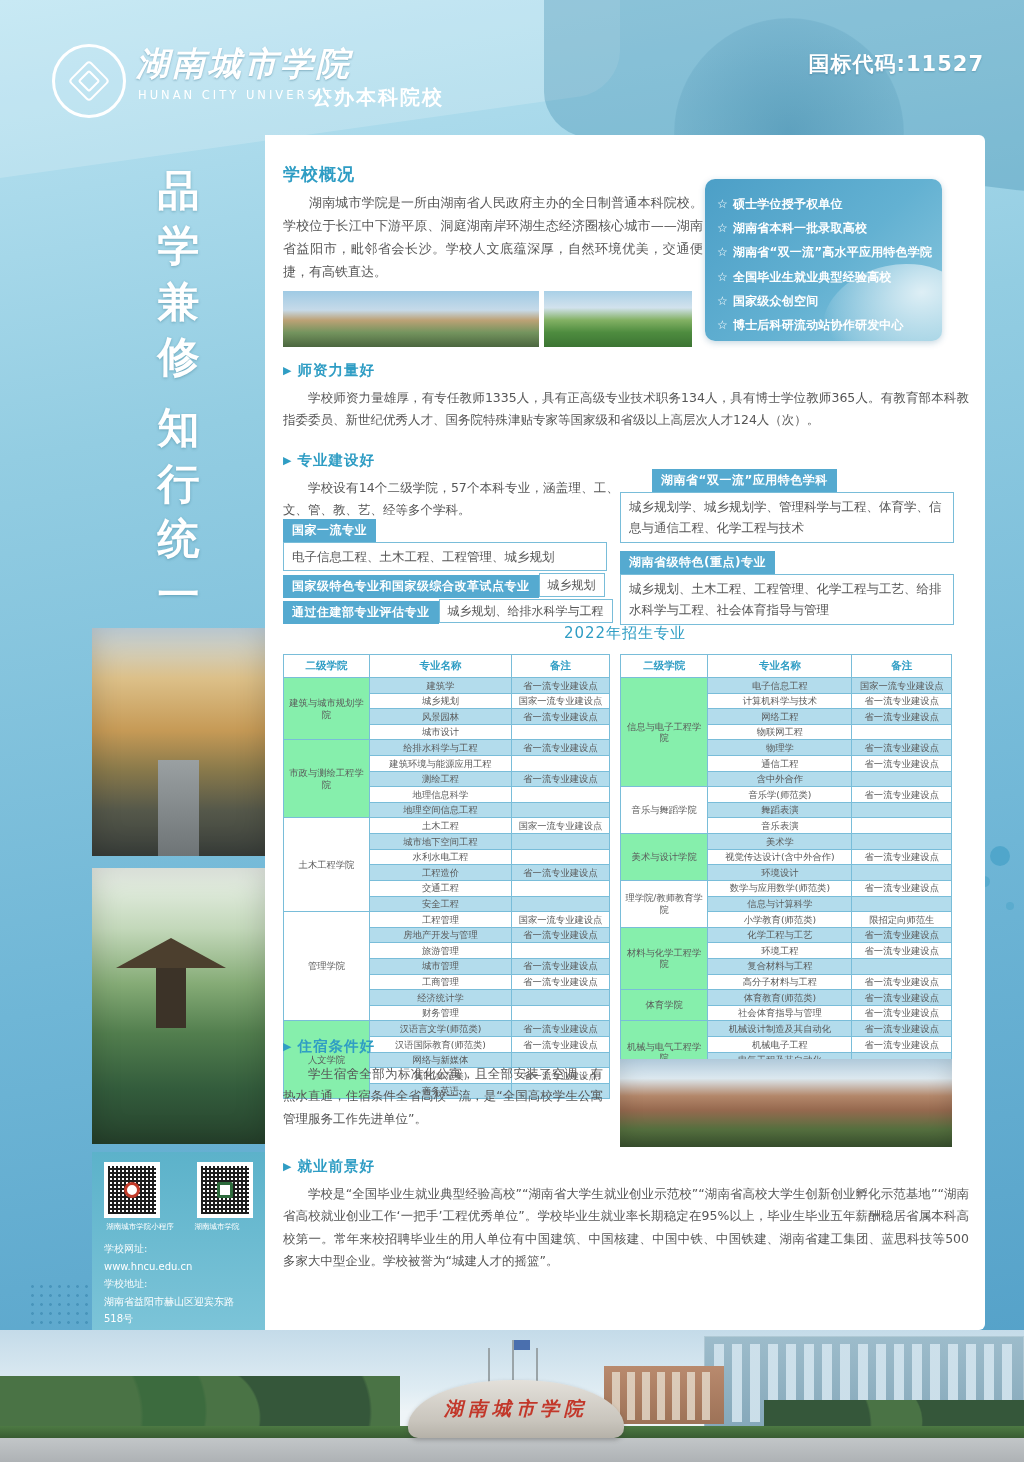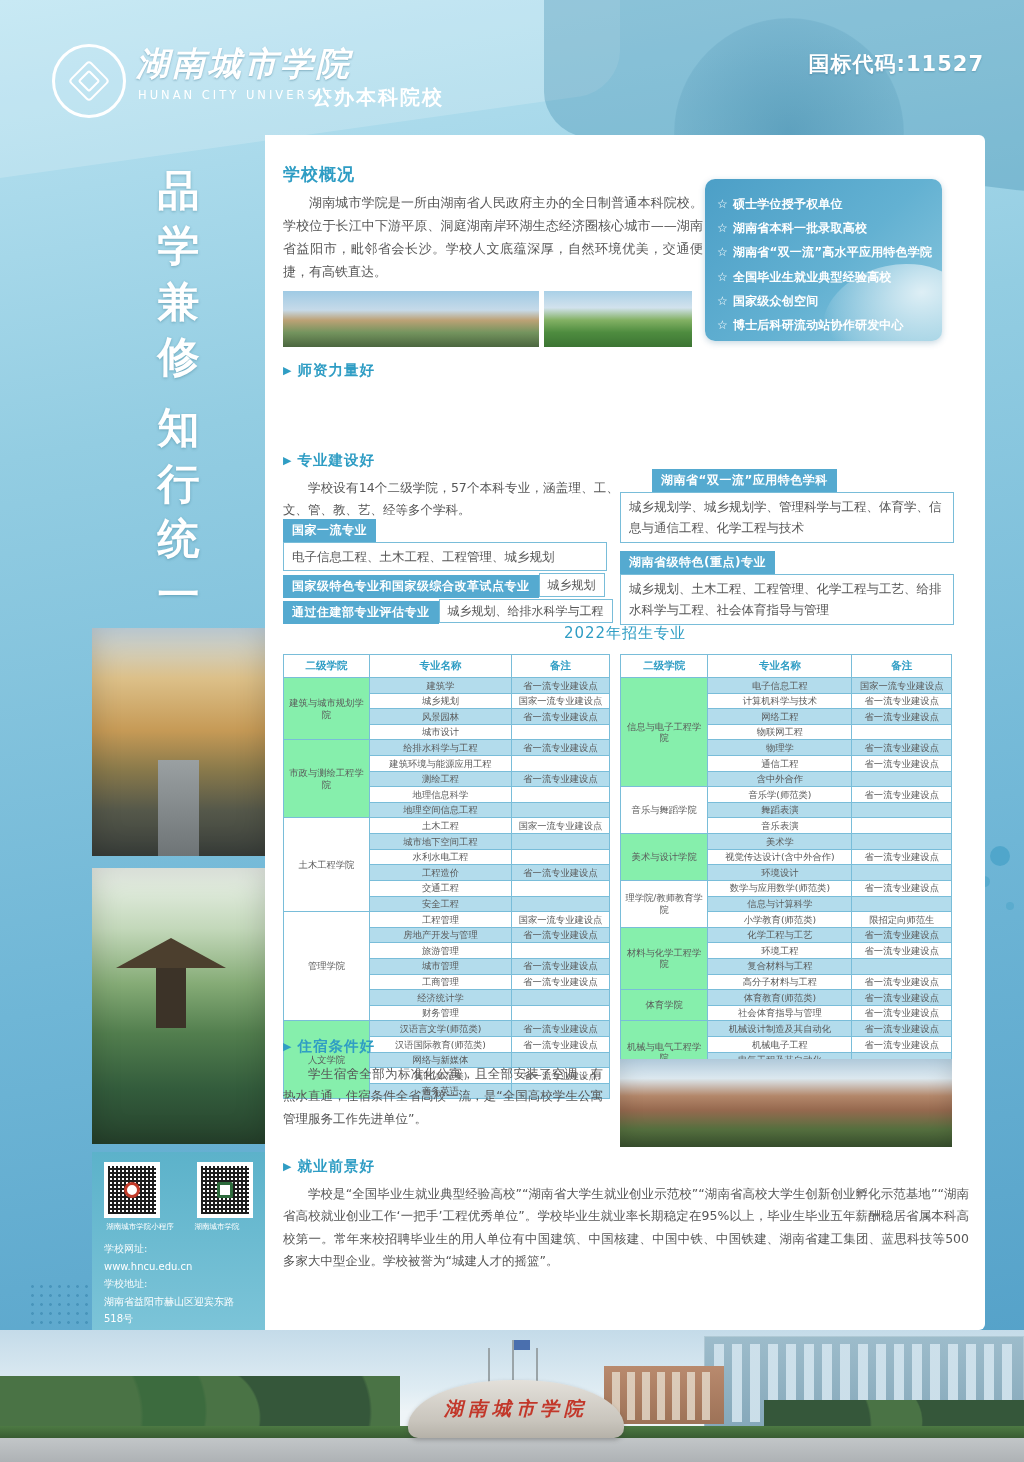--- a/index.html
+++ b/index.html
@@ -241,20 +241,21 @@
           <li><span class="star">☆</span>湖南省“双一流”高水平应用特色学院</li>
           <li><span class="star">☆</span>全国毕业生就业典型经验高校</li>
           <li><span class="star">☆</span>国家级众创空间</li>
           <li><span class="star">☆</span>博士后科研流动站协作研发中心</li>
         </ul>
     </div>
 
     <div class="sub-head" style="left:18px; top:226px;">
       <span class="arrow">▶</span><span>师资力量好</span>
     </div>
+    <div class="para para-sm" style="left:18px; top:252px; width:686px;">学校师资力量雄厚，有专任教师1335人，具有正高级专业技术职务134人，具有博士学位教师365人。有教育部本科教指委委员、新世纪优秀人才、国务院特殊津贴专家等国家级和省级以上高层次人才124人（次）。</div>
 
     <div class="sub-head" style="left:18px; top:316px;">
       <span class="arrow">▶</span><span>专业建设好</span>
     </div>
     <div class="para para-sm" style="left:18px; top:342px; width:336px;">学校设有14个二级学院，57个本科专业，涵盖理、工、文、管、教、艺、经等多个学科。</div>
 
     <div class="tag tag-stack-label" style="left:18px; top:384px;">国家一流专业</div>
     <div class="tag-block-value" style="left:18px; top:407px; width:324px;">电子信息工程、土木工程、工程管理、城乡规划</div>
 
     <div class="tag-row" style="left:18px; top:464px;">

